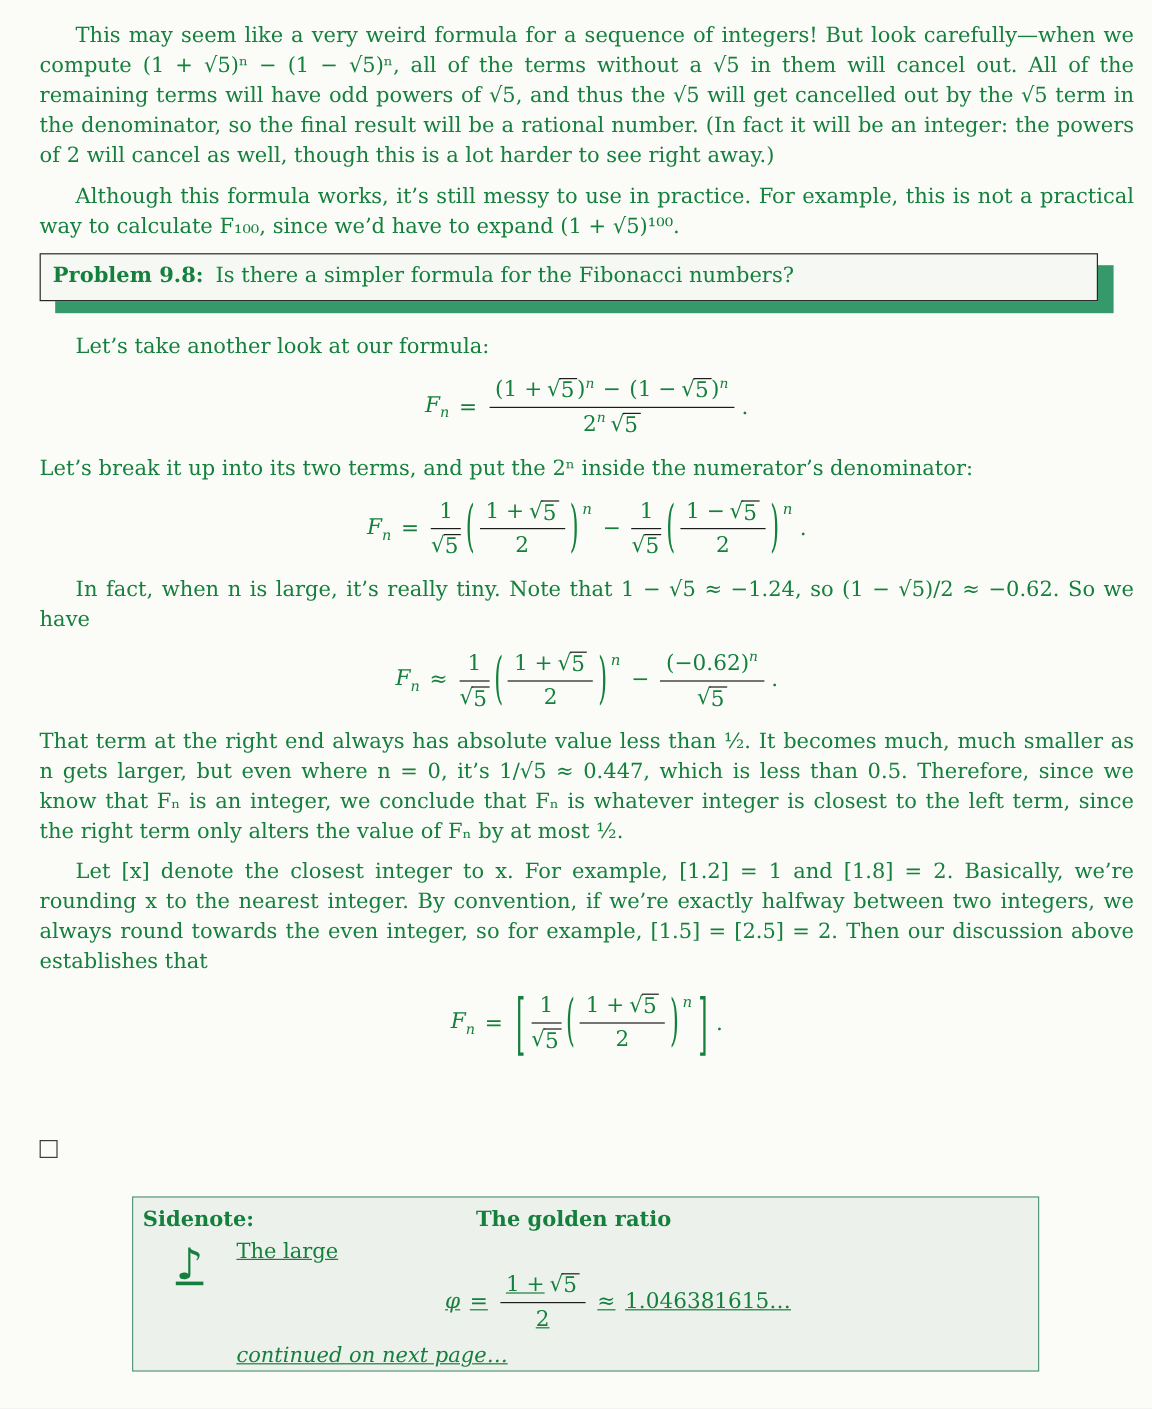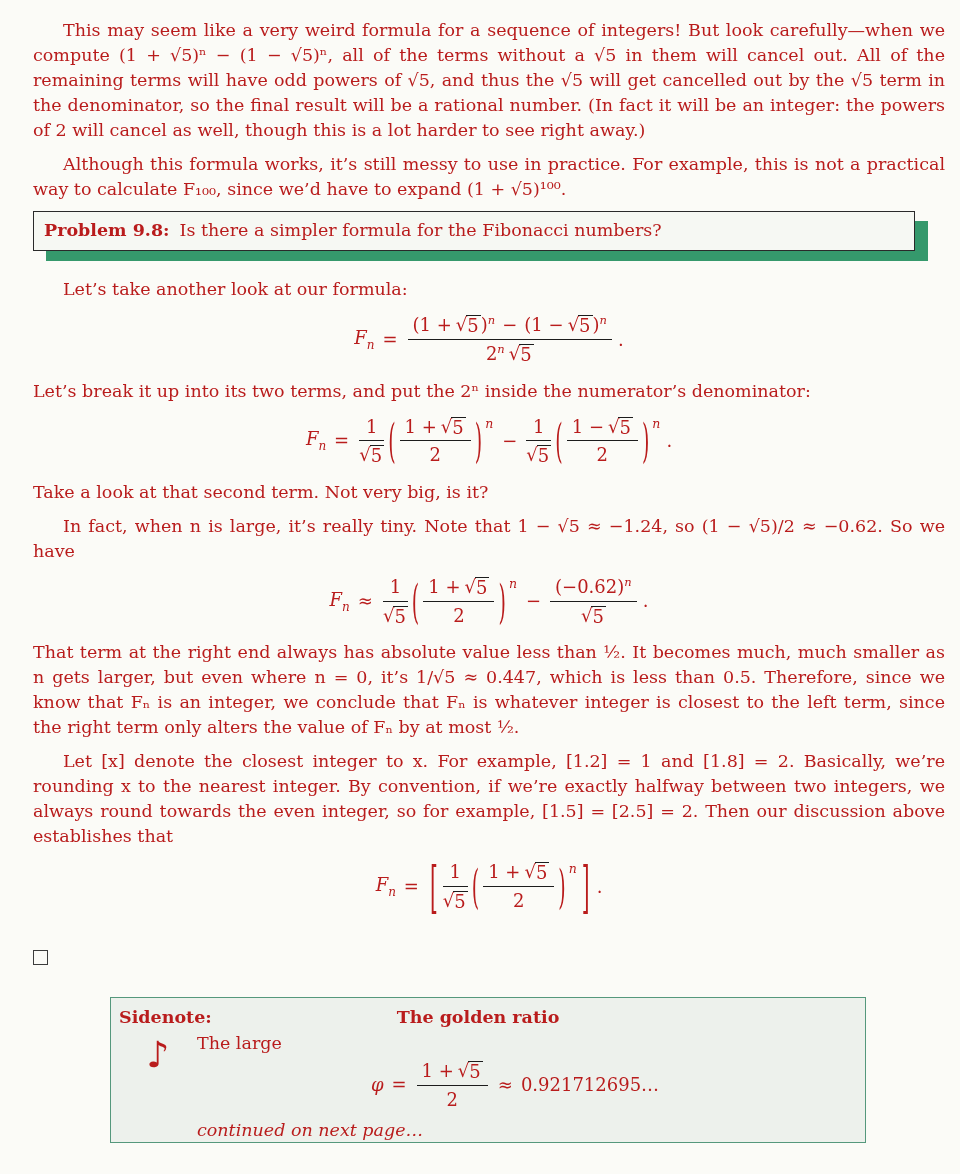--- a/index.html
+++ b/index.html
@@ -2,21 +2,21 @@
 <html><head>
 <meta charset="utf-8">
 <style>
   html,body{margin:0;padding:0;background:#e8e8e6;}
   .page{
     position:relative;
     width:960px;height:1174px;
     margin:0 auto;
     background:#fbfbf7;
     font-family:"DejaVu Serif","Liberation Serif",serif;
-    font-size:17.5px;line-height:25px;color:#b91c1c;
+    font-size:17.5px;line-height:25px;color:#15803d;
     box-sizing:border-box;
     padding:18px 15px 0 33px;
     overflow:hidden;
   }
   .para{margin:0 0 9px 0;text-align:justify;}
   .para.noind{text-indent:0;}
   .indent{text-indent:30px;}
   .it{font-style:italic;}
   .bold{font-weight:bold;}
 
@@ -59,20 +59,21 @@
     position:absolute;left:33px;top:950px;
     width:13px;height:13px;border:1.7px solid #3c3c3c;background:transparent;
   }
 
   
   .sidenote{
     position:absolute;left:110px;top:997px;
     width:756px;height:146px;box-sizing:border-box;
     background:#edf1ec;border:1.6px solid #55987c;
     padding:7px 28px 6px 8px;
+    text-decoration:underline;
   }
   .sn-head{position:relative;height:26px;}
   .sn-label{position:absolute;left:0;top:0;}
   .sn-title{position:absolute;left:0;right:0;top:0;text-align:center;}
   .sn-row{display:flex;}
   .sn-icon{width:78px;text-align:center;font-size:36px;line-height:40px;padding-top:4px;flex:none;}
   .sn-content{flex:1;padding-right:4px;}
   .sn-content .para{margin:0 0 2px 0;text-align:left;}
   .sn-content .dmath{margin:4px 0 8px 0;}
   .sn-cont{text-align:right;margin:2px 6px 0 0 !important;}
@@ -152,21 +153,20 @@
               <span class="rbar">5</span>
             </span></span>
         <span class="fden"><span>2</span></span>
       </span>
       <span class="bp">)</span>
     </span>
     <sup class="gexp">n</sup>
     <span class="mper">.</span>
   </div>
 
-  <p class="para noind">Take a look at that second term. Not very big, is it?</p>
 
   <p class="para indent">In fact, when n is large, it’s really tiny. Note that 1 − √5 ≈ −1.24, so (1 − √5)/2 ≈ −0.62. So we have</p>
 
   <div class="dmath">
     <span class="mvar"><span class="it">F</span><sub class="it msub">n</sub></span>
     <span class="mrel">≈</span>
     <span class="frac">
       <span class="fnum"><span>1</span></span>
       <span class="fden"><span class="sq">
             <span class="rsym">√</span>
@@ -244,20 +244,20 @@
           <span class="it">φ</span>
           <span class="mrel">=</span>
           <span class="frac">
             <span class="fnum"><span>1 +</span><span class="sq sqgap">
                   <span class="rsym">√</span>
                   <span class="rbar">5</span>
                 </span></span>
             <span class="fden"><span>2</span></span>
           </span>
           <span class="mrel">≈</span>
-          <span>0.921712695…</span>
+          <span>1.046381615…</span>
         </div>
         <p class="para it sn-cont">continued on next page…</p>
       </div>
     </div>
   </div>
 
 </div>
 
 </body></html>

